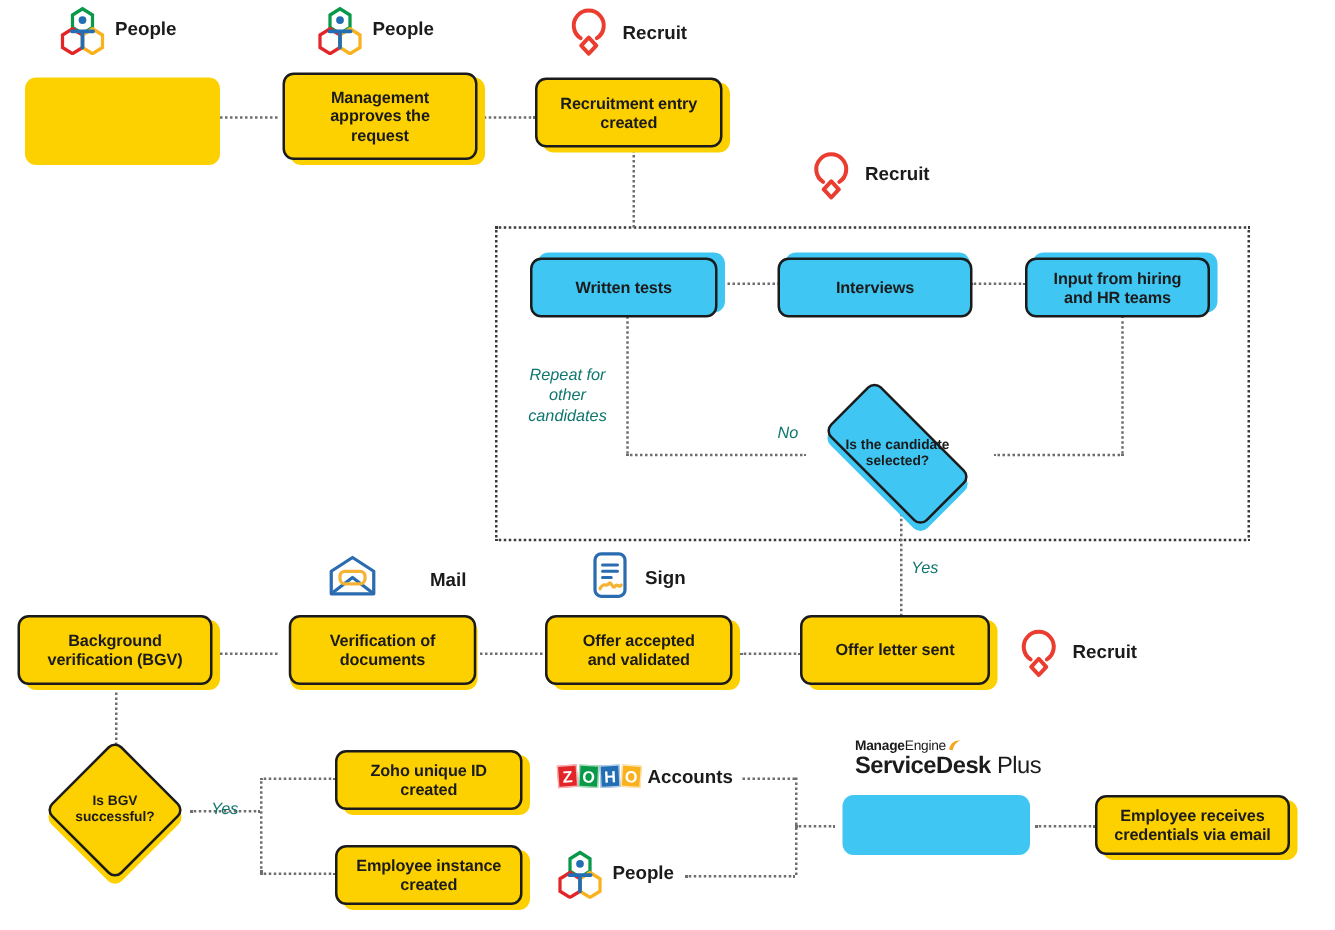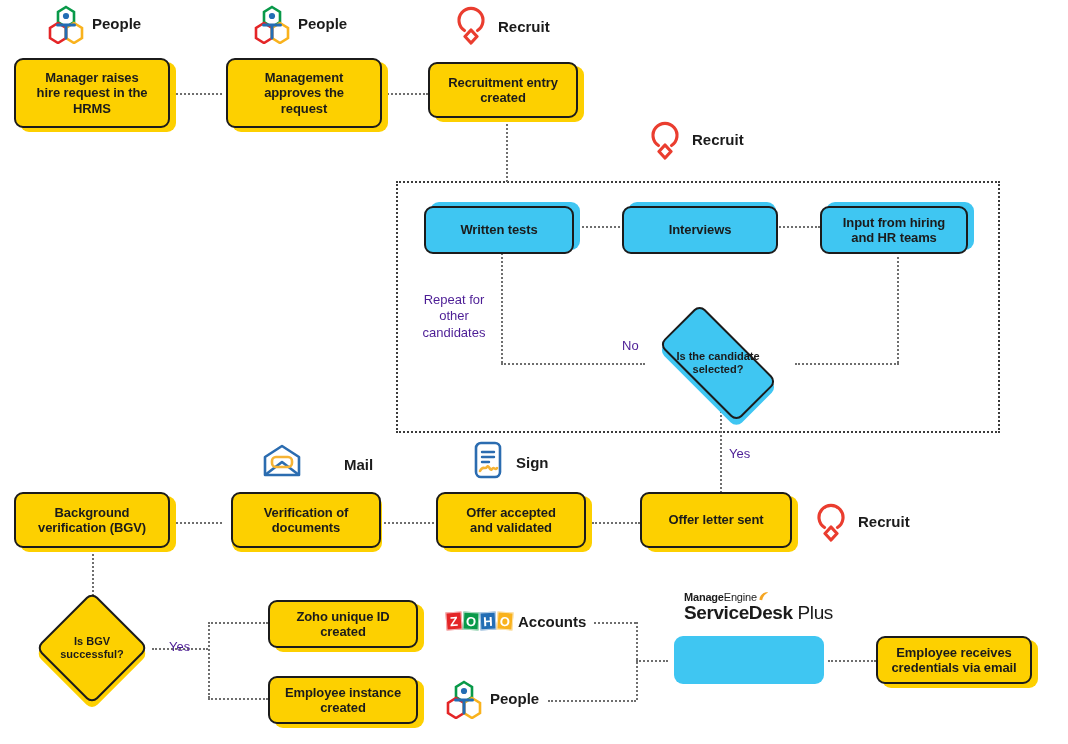--- a/index.html
+++ b/index.html
@@ -82,22 +82,23 @@
     border:2px dotted #3b3b3b;
     box-sizing:border-box;
     z-index:0;
   }
 
   
   .ftext{
     position:absolute;
     font-size:13px;
     line-height:1.25;
-    color:#4c1d95;
+    color:#0f766e;
     white-space:pre-line;
+    font-style:italic;
   }
   .ftext.center{text-align:center;}
   .brand-label{
     position:absolute;
     font-size:15px;font-weight:bold;color:#1b1b1b;
     white-space:nowrap;
   }
 
   
   .icon{position:absolute;}
@@ -173,25 +174,20 @@
   <div class="dot-h" style="left:208px;top:698px;width:60px;"></div>
 
   <div class="dot-h" style="left:594px;top:622px;width:42px;"></div>
   <div class="dot-h" style="left:548px;top:700px;width:88px;"></div>
   <div class="dot-v" style="left:636px;top:622px;height:78px;"></div>
   <div class="dot-h" style="left:636px;top:660px;width:32px;"></div>
 
   <div class="dot-h" style="left:828px;top:660px;width:48px;"></div>
 
   <div class="plate yellow" style="left:20px;top:62px;width:156px;height:70px;"></div>
-  <div class="node yellow" style="left:14px;top:58px;width:156px;height:70px;">
-    <span class="txt" style="white-space: pre-line;">Manager raises
-hire request in the
-HRMS</span>
-  </div>
 
   <div class="plate yellow" style="left:232px;top:62px;width:156px;height:70px;"></div>
   <div class="node yellow" style="left:226px;top:58px;width:156px;height:70px;">
     <span class="txt" style="white-space: pre-line;">Management
 approves the
 request</span>
   </div>
 
   <div class="plate yellow" style="left:434px;top:66px;width:150px;height:56px;"></div>
   <div class="node yellow" style="left:428px;top:62px;width:150px;height:56px;">

